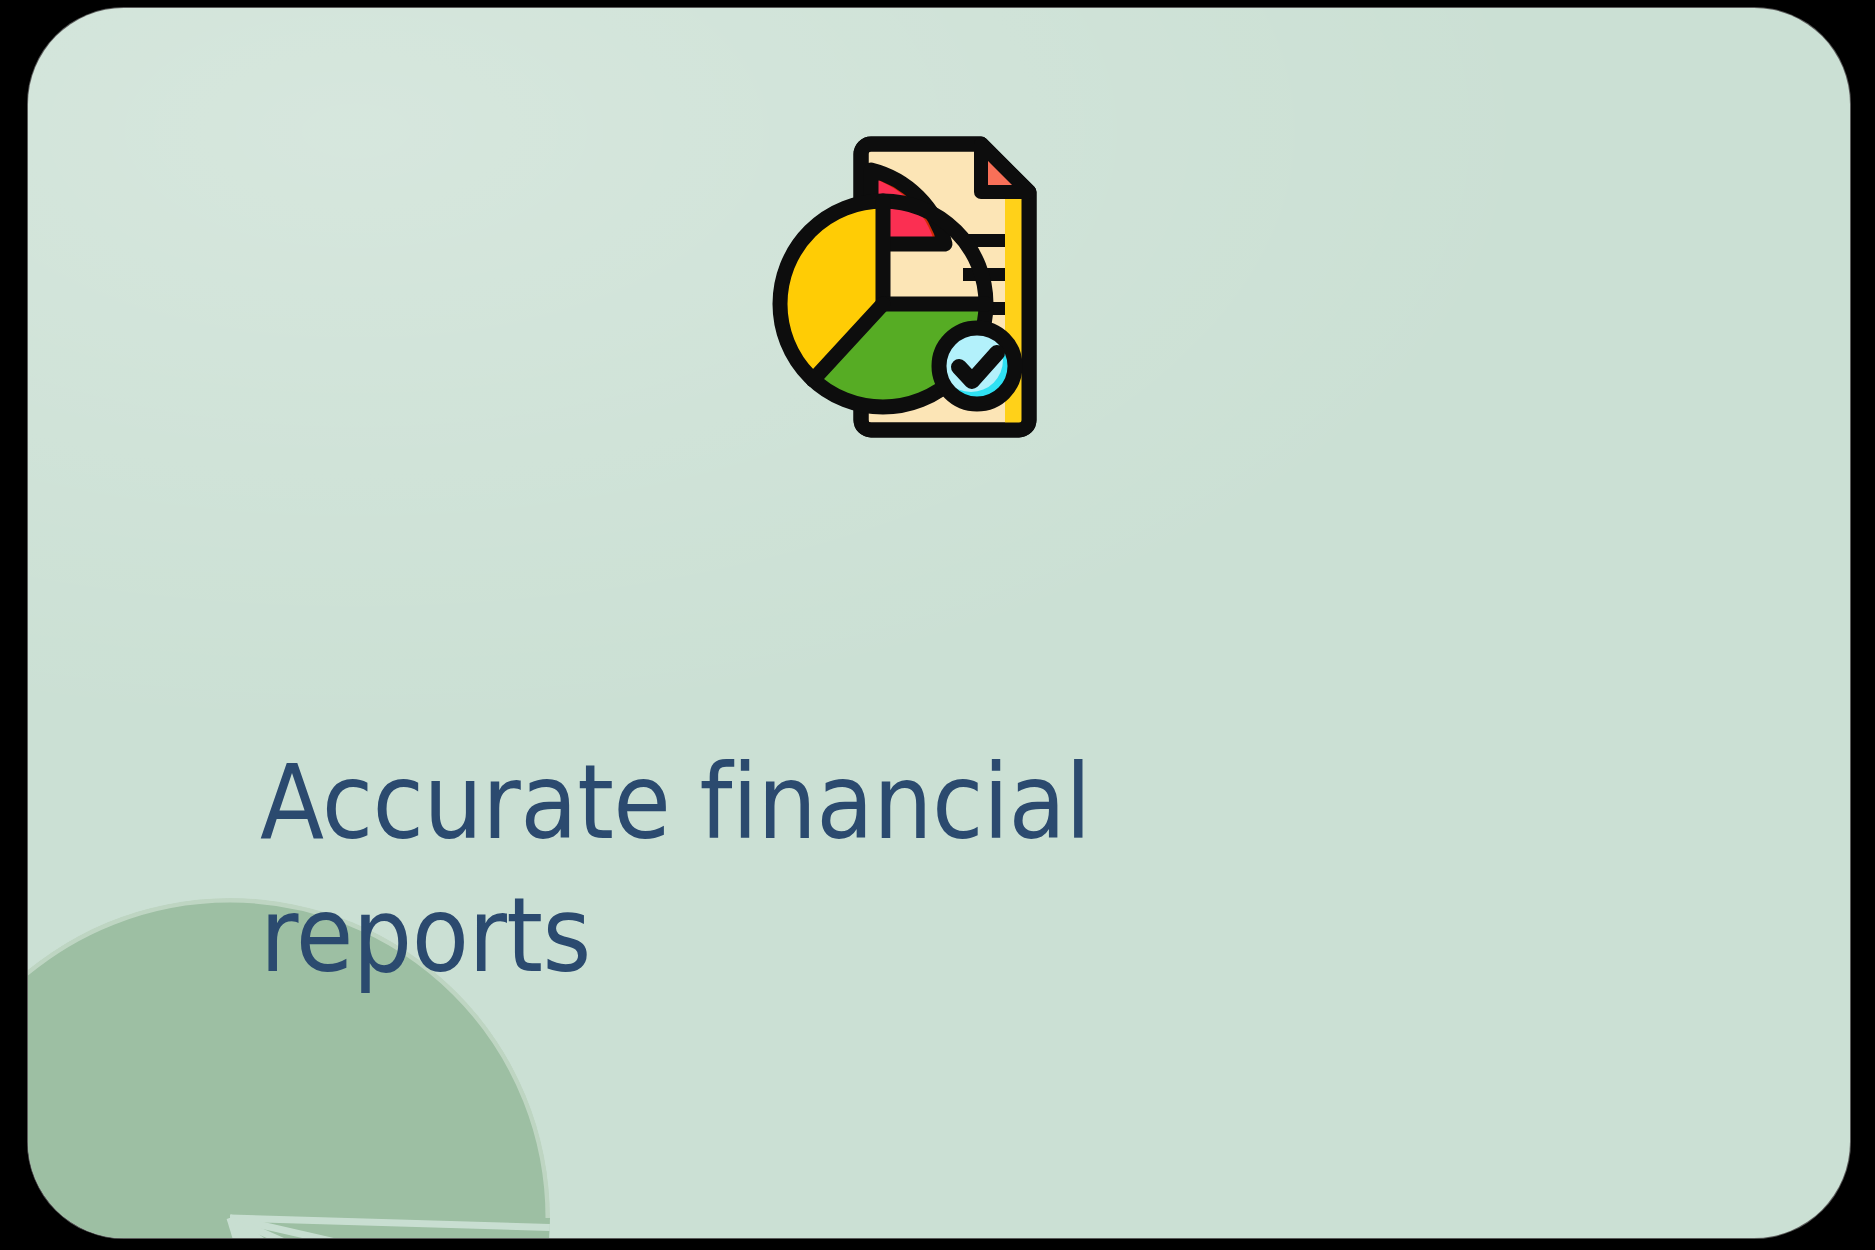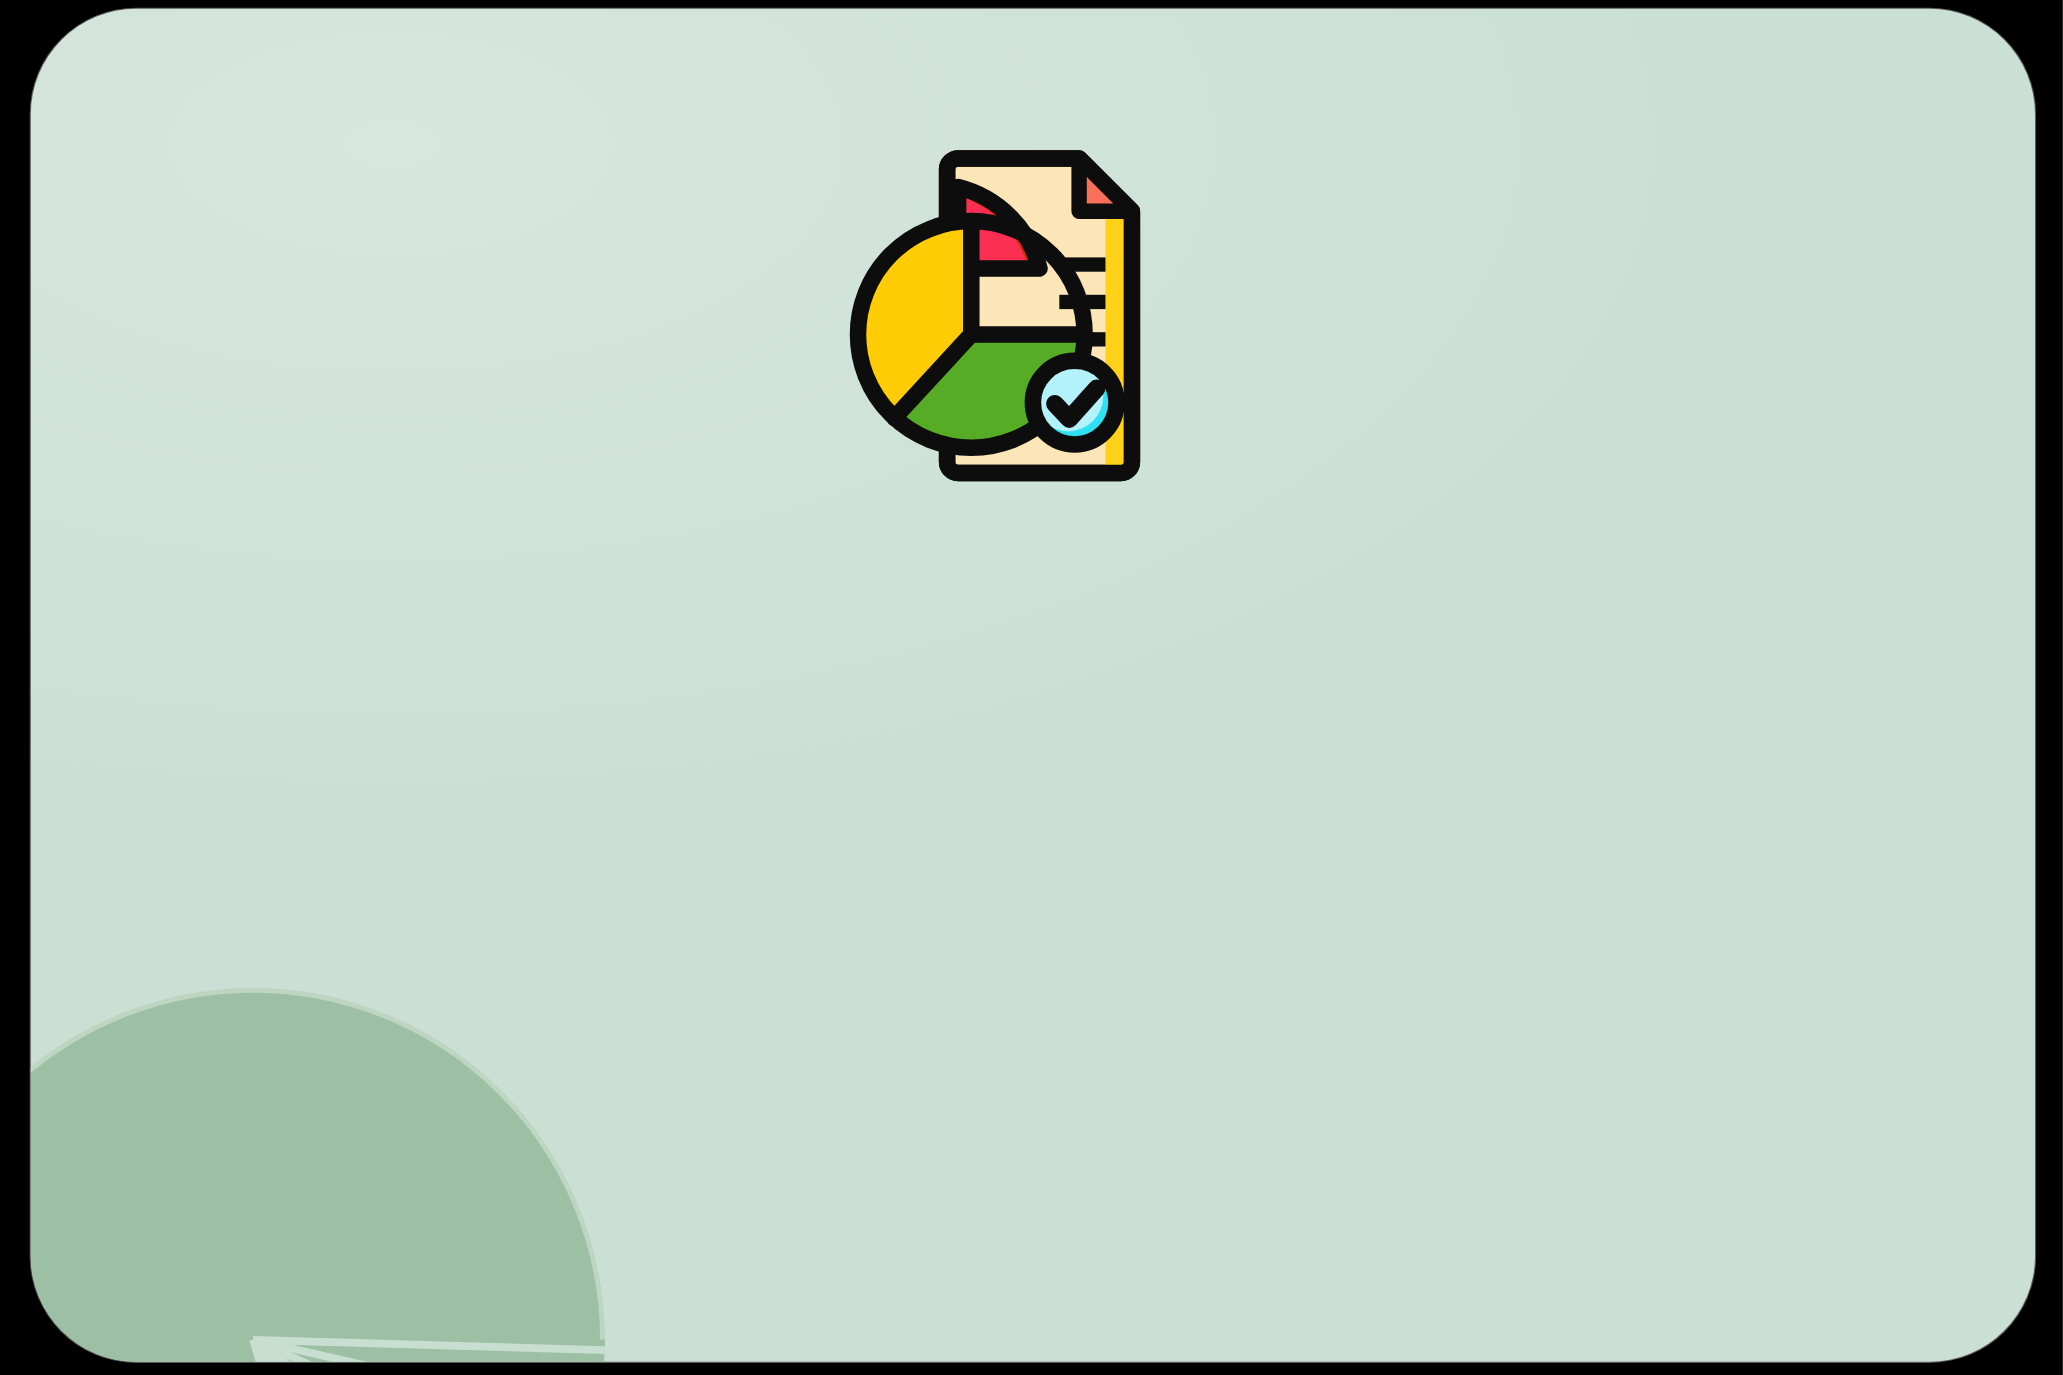--- a/index.html
+++ b/index.html
@@ -169,15 +169,17 @@
         <g>
           <circle cx="218" cy="240" r="38" fill="#2fe1f3"></circle>
           <circle cx="212" cy="234" r="32" fill="#b3f1fb"></circle>
           <circle cx="218" cy="240" r="38" fill="none" stroke="#0d0d0d" stroke-width="15"></circle>
           <path d="M200 241 l13 14 l25 -28" fill="none" stroke="#0d0d0d" stroke-width="16" stroke-linecap="round" stroke-linejoin="round"></path>
         </g>
 
       </svg>
     </div>
 
+    <div class="headline">Accurate financial
+reports</div>
 
   </div>
 </div>
 
 </body></html>

